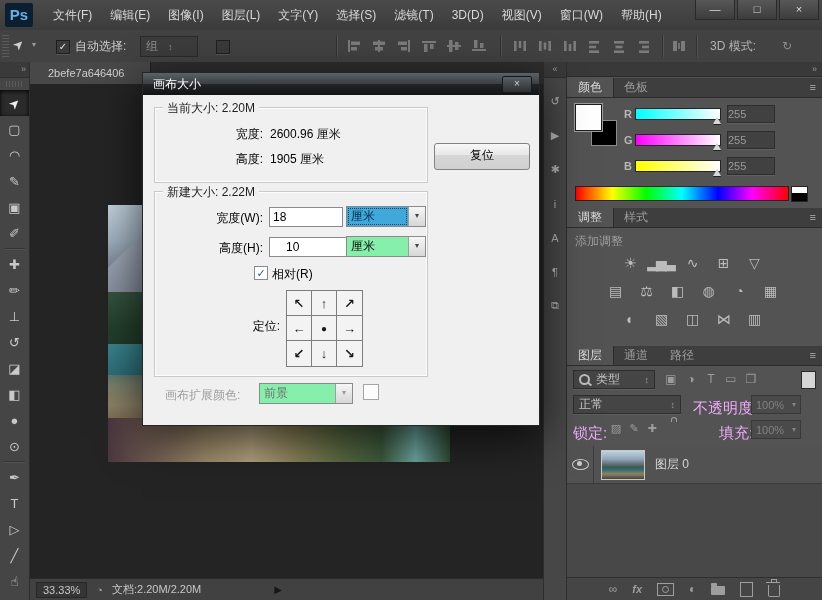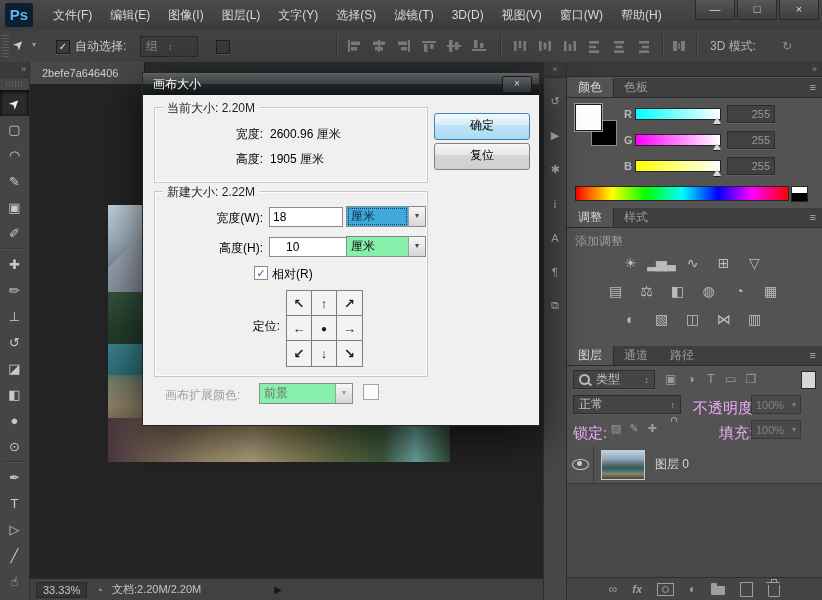--- a/index.html
+++ b/index.html
@@ -33,21 +33,21 @@
   #toolbox{left:0;top:62px;width:30px;height:538px;background:#454545;border-right:1px solid #2e2e2e;box-sizing:border-box}
   .tb-head{height:15px;background:#3a3a3a;border-bottom:1px solid #2f2f2f;color:#9a9a9a;font-size:9px;line-height:15px;text-align:right;padding-right:3px}
   .tb-grip{height:6px;margin:3px 6px;background:repeating-linear-gradient(90deg,#5c5c5c 0 1px,transparent 1px 3px)}
   .tool{width:29px;height:26px;color:#c9c9c9;font-size:13px;display:flex;align-items:center;justify-content:center}
   .tool.active{background:#2b2b2b;box-shadow:inset 0 1px 4px #000;color:#eee}
   .tool-sep{height:1px;background:#353535;box-shadow:0 1px 0 #525252;margin:2px 4px}
 
   
   #docarea{left:30px;top:62px;width:513px;height:538px;background:#242424}
   #tabbar{position:absolute;left:0;top:0;width:100%;height:22px;background:#2e2e2e;border-bottom:1px solid #1b1b1b}
-  #doctab{position:absolute;left:0;top:0;height:22px;max-width:230px;background:#484848;color:#cfcfcf;font-size:11px;line-height:22px;padding:0 26px 0 12px;border-right:1px solid #1f1f1f;white-space:nowrap;overflow:hidden}
+  #doctab{position:absolute;left:0;top:0;height:22px;max-width:230px;background:#484848;color:#cfcfcf;font-size:11px;line-height:22px;padding:0 26px 0 18px;border-right:1px solid #1f1f1f;white-space:nowrap;overflow:hidden}
   #canvas{position:absolute;left:0;top:22px;width:100%;height:494px;background:#242424;overflow:hidden}
   .photo{position:absolute;left:78px;top:121px;width:342px;height:257px;
     background:linear-gradient(180deg,#c2d2de 0%,#9fb0bf 14%,#7b8593 24%,#5a616c 32%,#3c4a41 42%,#2c4434 52%,#2f6b74 60%,#7b7f6a 70%,#8c8164 78%,#6a5c4a 88%,#473c33 100%)}
   .photo .mnt{position:absolute;left:0;top:4%;width:100%;height:34%;
     background:linear-gradient(170deg,#b6c0cd 0%,#8d96a4 45%,#636b77 100%);
     clip-path:polygon(0 60%,10% 22%,20% 50%,32% 6%,45% 44%,57% 16%,70% 52%,83% 28%,100% 62%,100% 100%,0 100%)}
   .photo .trees{position:absolute;left:0;top:34%;width:100%;height:22%;background:linear-gradient(180deg,#36533f,#24402d 60%,#203a2a)}
   .photo .water{position:absolute;left:0;top:54%;width:100%;height:12%;background:linear-gradient(180deg,#3a848e,#2d6d77)}
   .photo .shore{position:absolute;left:0;bottom:0;width:100%;height:17%;
     background:linear-gradient(90deg,#4a3640 0%,#6e5a50 12%,#9c8a6a 28%,#b3a27e 42%,#8a8258 55%,#5a6a42 68%,#3e5a3c 80%,#6fa8a4 90%,#2f4a34 100%)}
@@ -98,21 +98,21 @@
   .pmenu{position:absolute;right:6px;color:#b2b2b2;font-size:11px;line-height:19px}
   .fgbg{position:absolute;left:8px;top:42px;width:46px;height:46px}
   .fgbg .bgq{position:absolute;left:16px;top:16px;width:24px;height:24px;background:#000;border:1px solid #8d8d8d}
   .fgbg .fgq{position:absolute;left:0;top:0;width:25px;height:25px;background:#fff;border:1px solid #1c1c1c;box-shadow:0 0 0 1px #9d9d9d}
   .chrow-label{position:absolute;color:#b7b7b7;font-size:11px;font-weight:bold}
   .chtrack{position:absolute;width:84px;height:10px;border:1px solid #242424}
   .chtrack.r{background:linear-gradient(to right,#00ffff,#fff)}
   .chtrack.g{background:linear-gradient(to right,#ff00ff,#fff)}
   .chtrack.b{background:linear-gradient(to right,#ffff00,#fff)}
   .chtri{position:absolute;width:0;height:0;border-left:4px solid transparent;border-right:4px solid transparent;border-bottom:7px solid #d6d6d6;filter:drop-shadow(0 1px 0 #222)}
-  .chval{position:absolute;width:42px;height:16px;background:#414141;border:1px solid #2d2d2d;box-shadow:0 1px 0 #606060;color:#9a9a9a;font-size:11px;line-height:16px;text-align:right;padding-right:4px}
+  .chval{position:absolute;width:42px;height:16px;background:#414141;border:1px solid #2d2d2d;box-shadow:0 1px 0 #606060;color:#9a9a9a;font-size:11px;line-height:16px;text-align:left;padding-right:4px}
   .ramp{position:absolute;left:8px;top:124px;width:212px;height:13px;border:1px solid #242424;
     background:linear-gradient(to right,#f00 0%,#ff0 17%,#0f0 33%,#0ff 50%,#00f 67%,#f0f 83%,#f00 100%)}
   .rampw{position:absolute;left:224px;top:124px;width:15px;height:7px;background:#fff;border:1px solid #242424}
   .rampb{position:absolute;left:224px;top:131px;width:15px;height:8px;background:#000;border:1px solid #242424;border-top:none}
   .adj-label{position:absolute;left:8px;color:#9e9e9e;font-size:12px}
   .adjrow{position:absolute;display:flex;gap:14px}
   .adj-ic{width:17px;height:17px;color:#bcbcbc;font-size:14px;display:flex;align-items:center;justify-content:center;letter-spacing:-2px}
   .dk-combo{position:absolute;height:19px;background:#454545;border:1px solid #2e2e2e;box-shadow:0 1px 0 #5e5e5e;display:flex;align-items:center;color:#c6c6c6;font-size:12px;padding:0 5px;gap:6px;box-sizing:border-box}
   .dk-combo .sp{margin-left:auto;color:#9a9a9a;font-size:9px}
   .lab{position:absolute;color:#f0abfc;font-size:15px}
@@ -345,21 +345,20 @@
   </div>
 
   <div class="gbox" style="left:11px;top:34px;width:272px;height:74px">
     <span class="glegend">当前大小: 2.20M</span>
     <span class="g-label" style="left:0;top:18px;width:108px">宽度:</span>
     <span class="g-val" style="left:115px;top:18px">2600.96 厘米</span>
     <span class="g-label" style="left:0;top:43px;width:108px">高度:</span>
     <span class="g-val" style="left:115px;top:43px">1905 厘米</span>
   </div>
 
-  <div class="btn btn-ok" style="left:291px;top:40px">确定</div>
   <div class="btn btn-reset" style="left:291px;top:70px">复位</div>
 
   <div class="gbox" style="left:11px;top:118px;width:272px;height:184px">
     <span class="glegend">新建大小: 2.22M</span>
 
     <span class="g-label" style="left:0;top:18px;width:108px">宽度(W):</span>
     <input class="win-input" style="left: 114px; top: 15px;" value="18">
     <div class="combo" style="left:191px;top:14px;width:78px">
       <span class="combo-text hl">厘米</span>
       <span class="combo-btn">▾</span>

